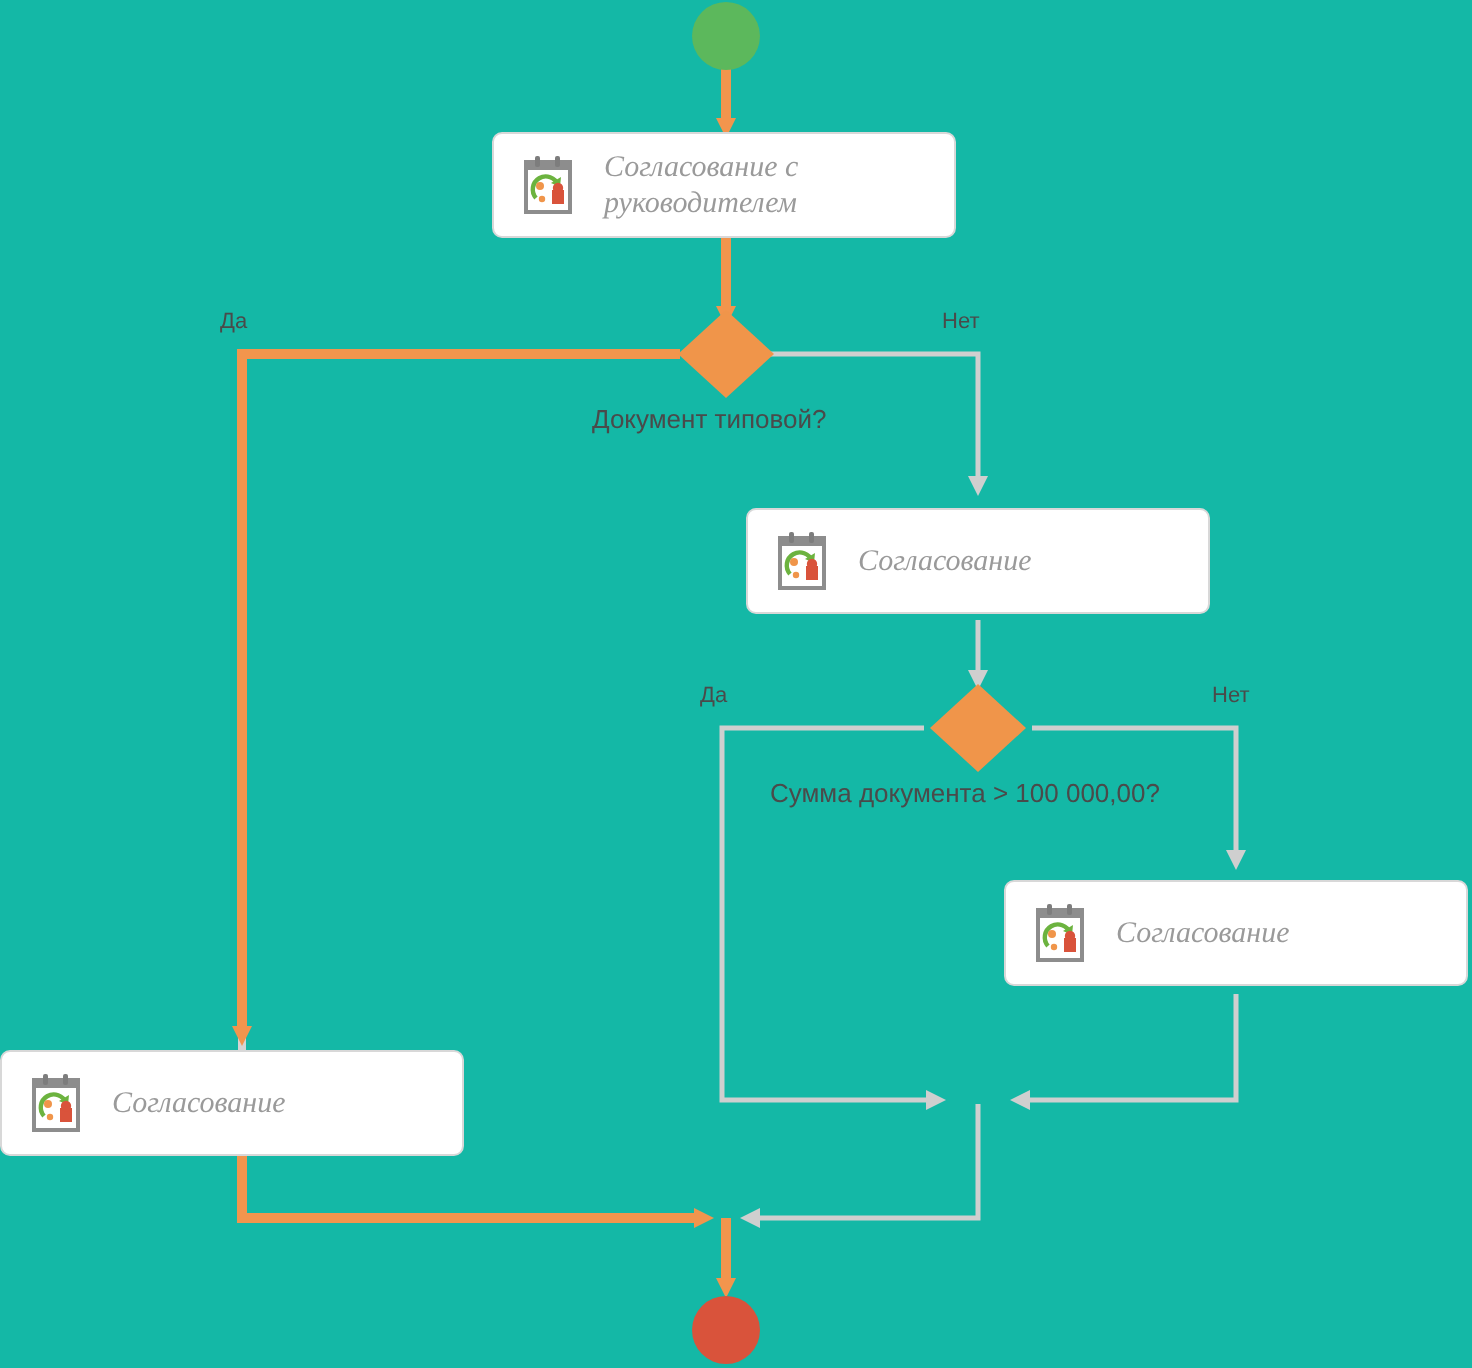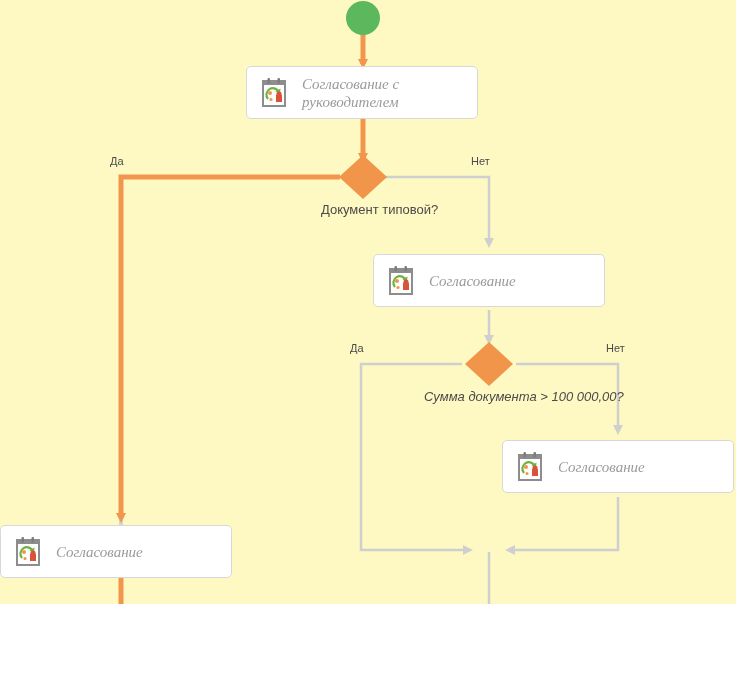--- a/index.html
+++ b/index.html
@@ -6,22 +6,22 @@
     margin: 0;
     padding: 0;
     background: #ffffff;
   }
   body {
     font-family: "Liberation Sans", sans-serif;
   }
   #canvas {
     position: relative;
     width: 736px;
-    height: 604px;
-    background: #fef9c3;
+    height: 684px;
+    background: #14b8a6;
     overflow: hidden;
   }
   #edges {
     position: absolute;
     left: 0;
     top: 0;
     width: 736px;
     height: 684px;
   }
   .node-task {
@@ -56,21 +56,20 @@
     color: #4a4a4a;
     white-space: nowrap;
   }
   .gw-label {
     position: absolute;
     font-family: "Liberation Sans", sans-serif;
     font-size: 13px;
     color: #4a4a4a;
     white-space: nowrap;
     text-align: center;
-    margin-left: 25px;
   }
 </style>
 </head>
 <body>
 
 <div id="canvas">
 
   <svg id="edges" viewBox="0 0 736 684" width="736" height="684" xmlns="http://www.w3.org/2000/svg">
     <defs>
       <marker id="arrow-orange" markerWidth="11" markerHeight="11" refX="5" refY="5" orient="auto" markerUnits="userSpaceOnUse">
@@ -218,15 +217,15 @@
   <div class="edge-label" style="left:110px; top:155px;">Да</div>
 
   <div class="edge-label" style="left:471px; top:155px;">Нет</div>
 
   <div class="gw-label" style="left:296px; top:202px;">Документ типовой?</div>
 
   <div class="edge-label" style="left:350px; top:342px;">Да</div>
 
   <div class="edge-label" style="left:606px; top:342px;">Нет</div>
 
-  <div class="gw-label" style="left:399px; top:389px;font-style:italic;">Сумма документа &gt; 100 000,00?</div>
+  <div class="gw-label" style="left:385px; top:389px;">Сумма документа &gt; 100 000,00?</div>
 
 </div>
 
 </body></html>

